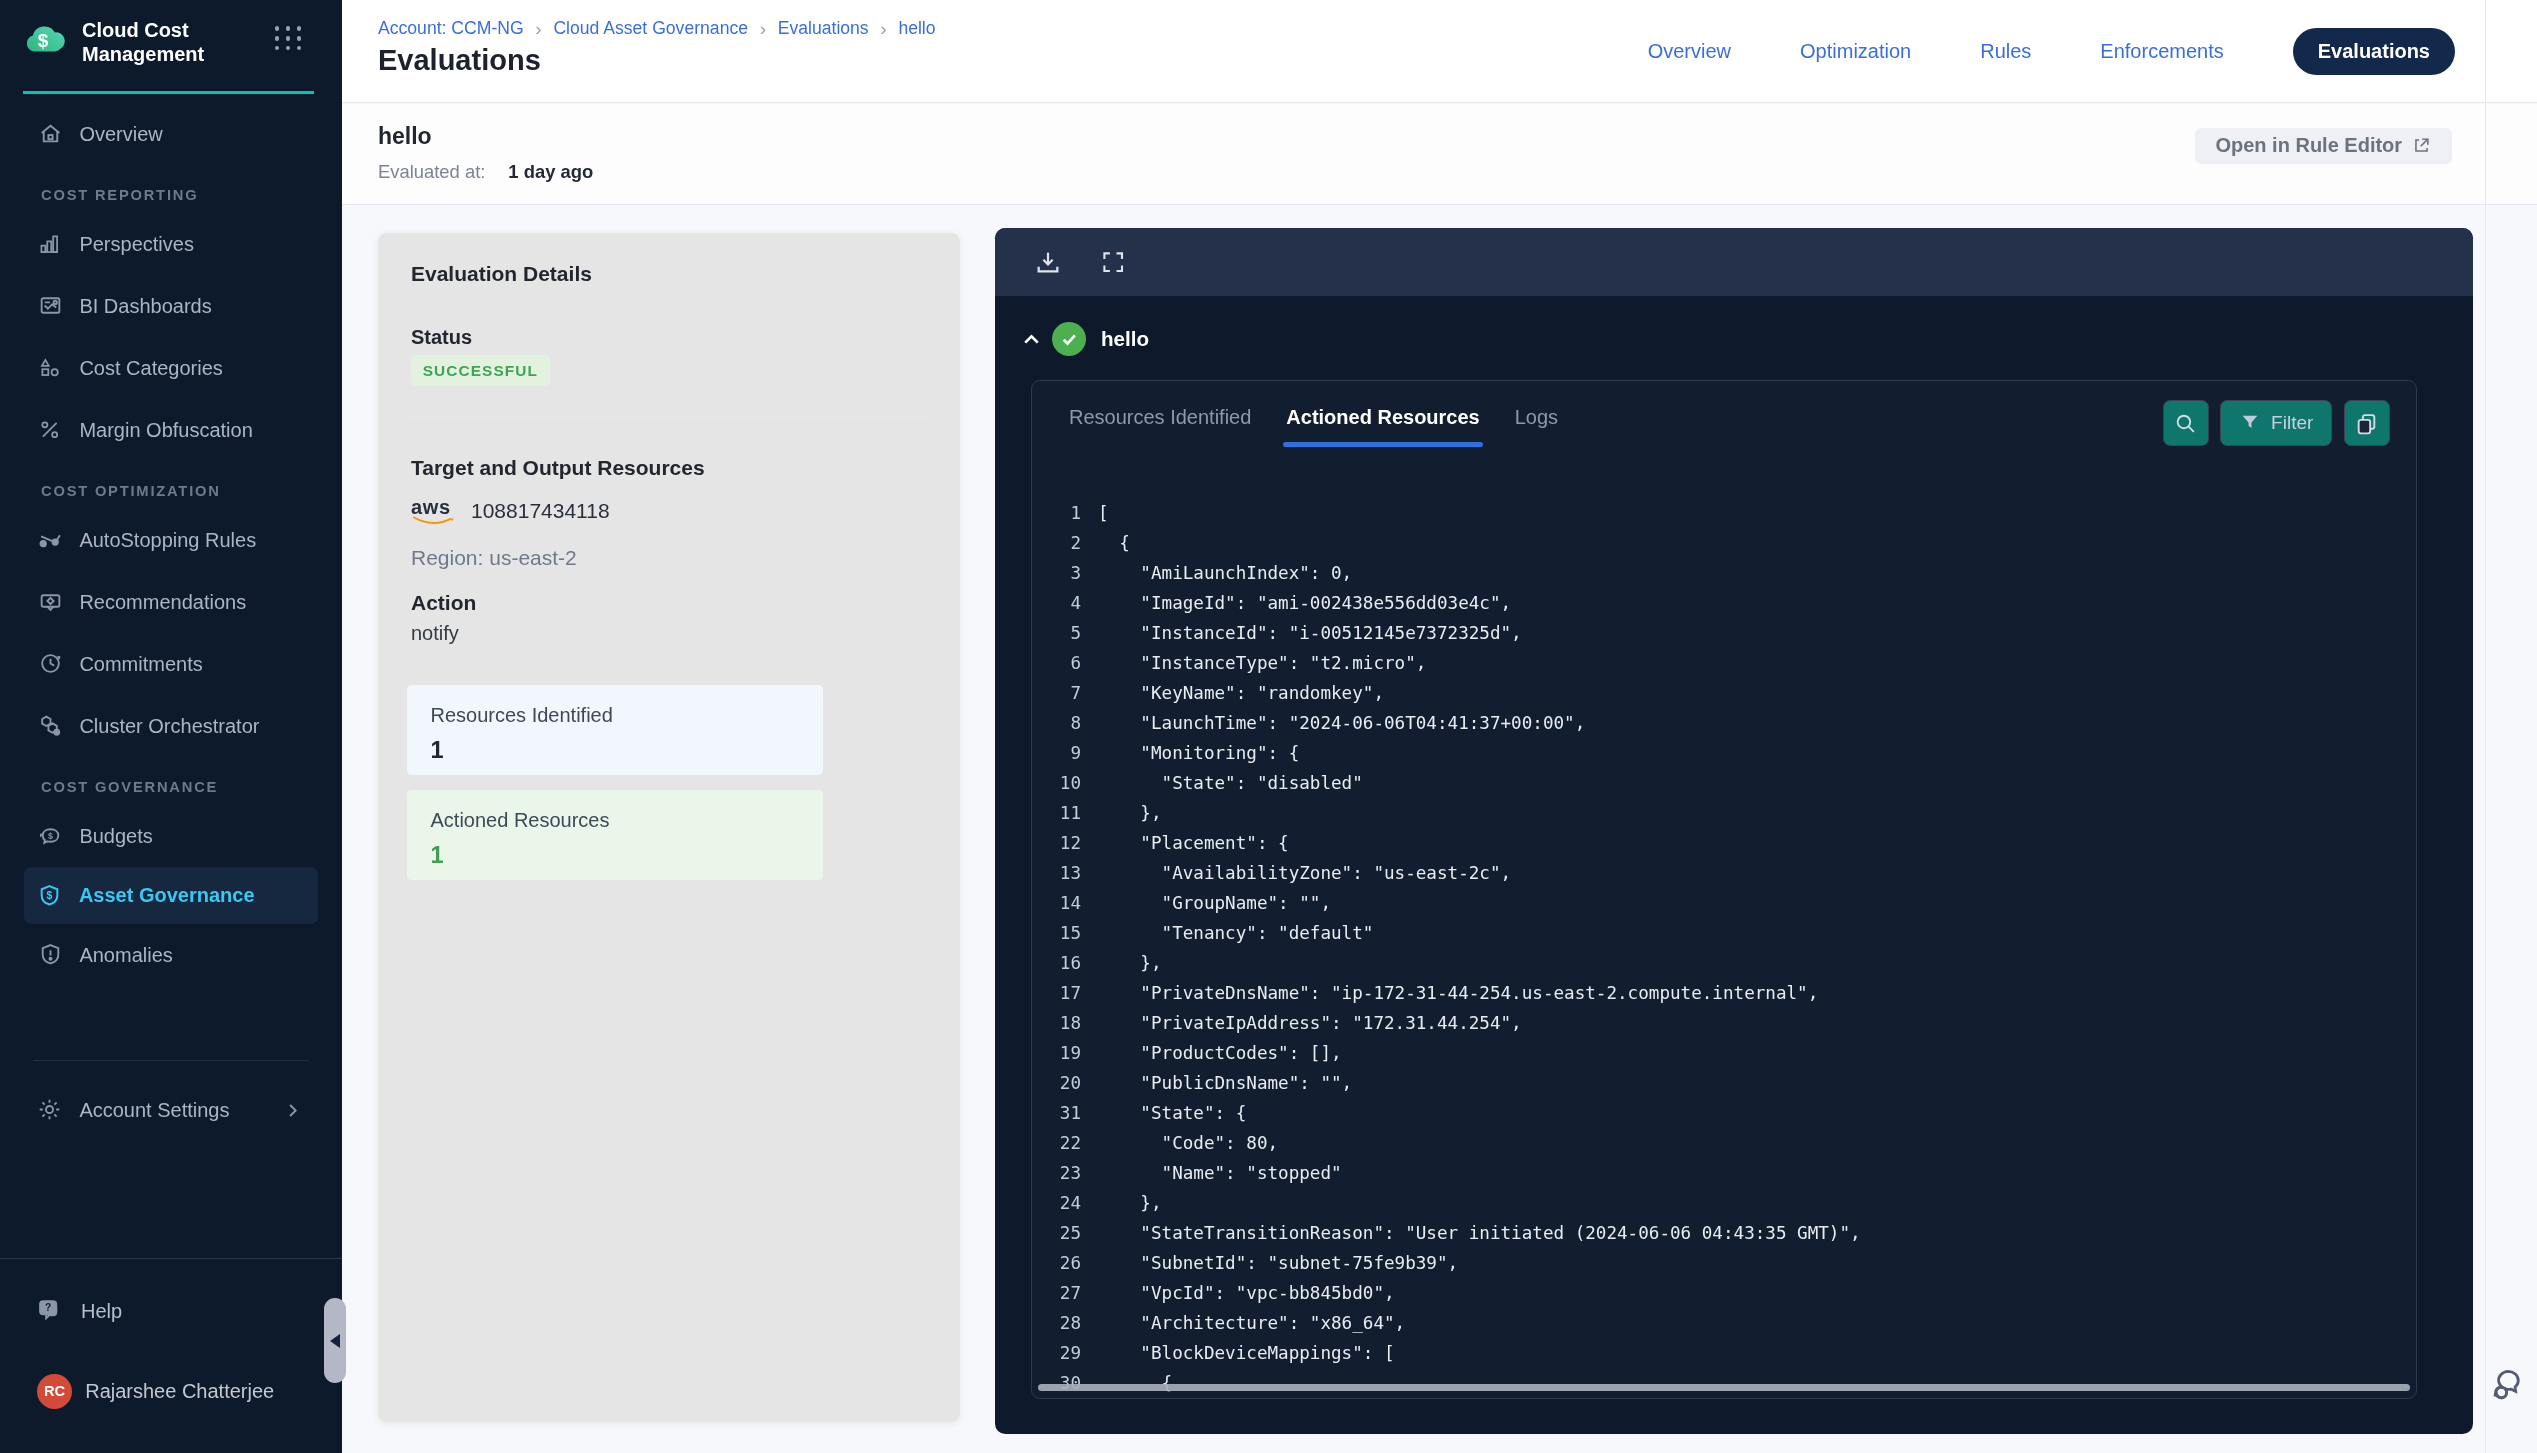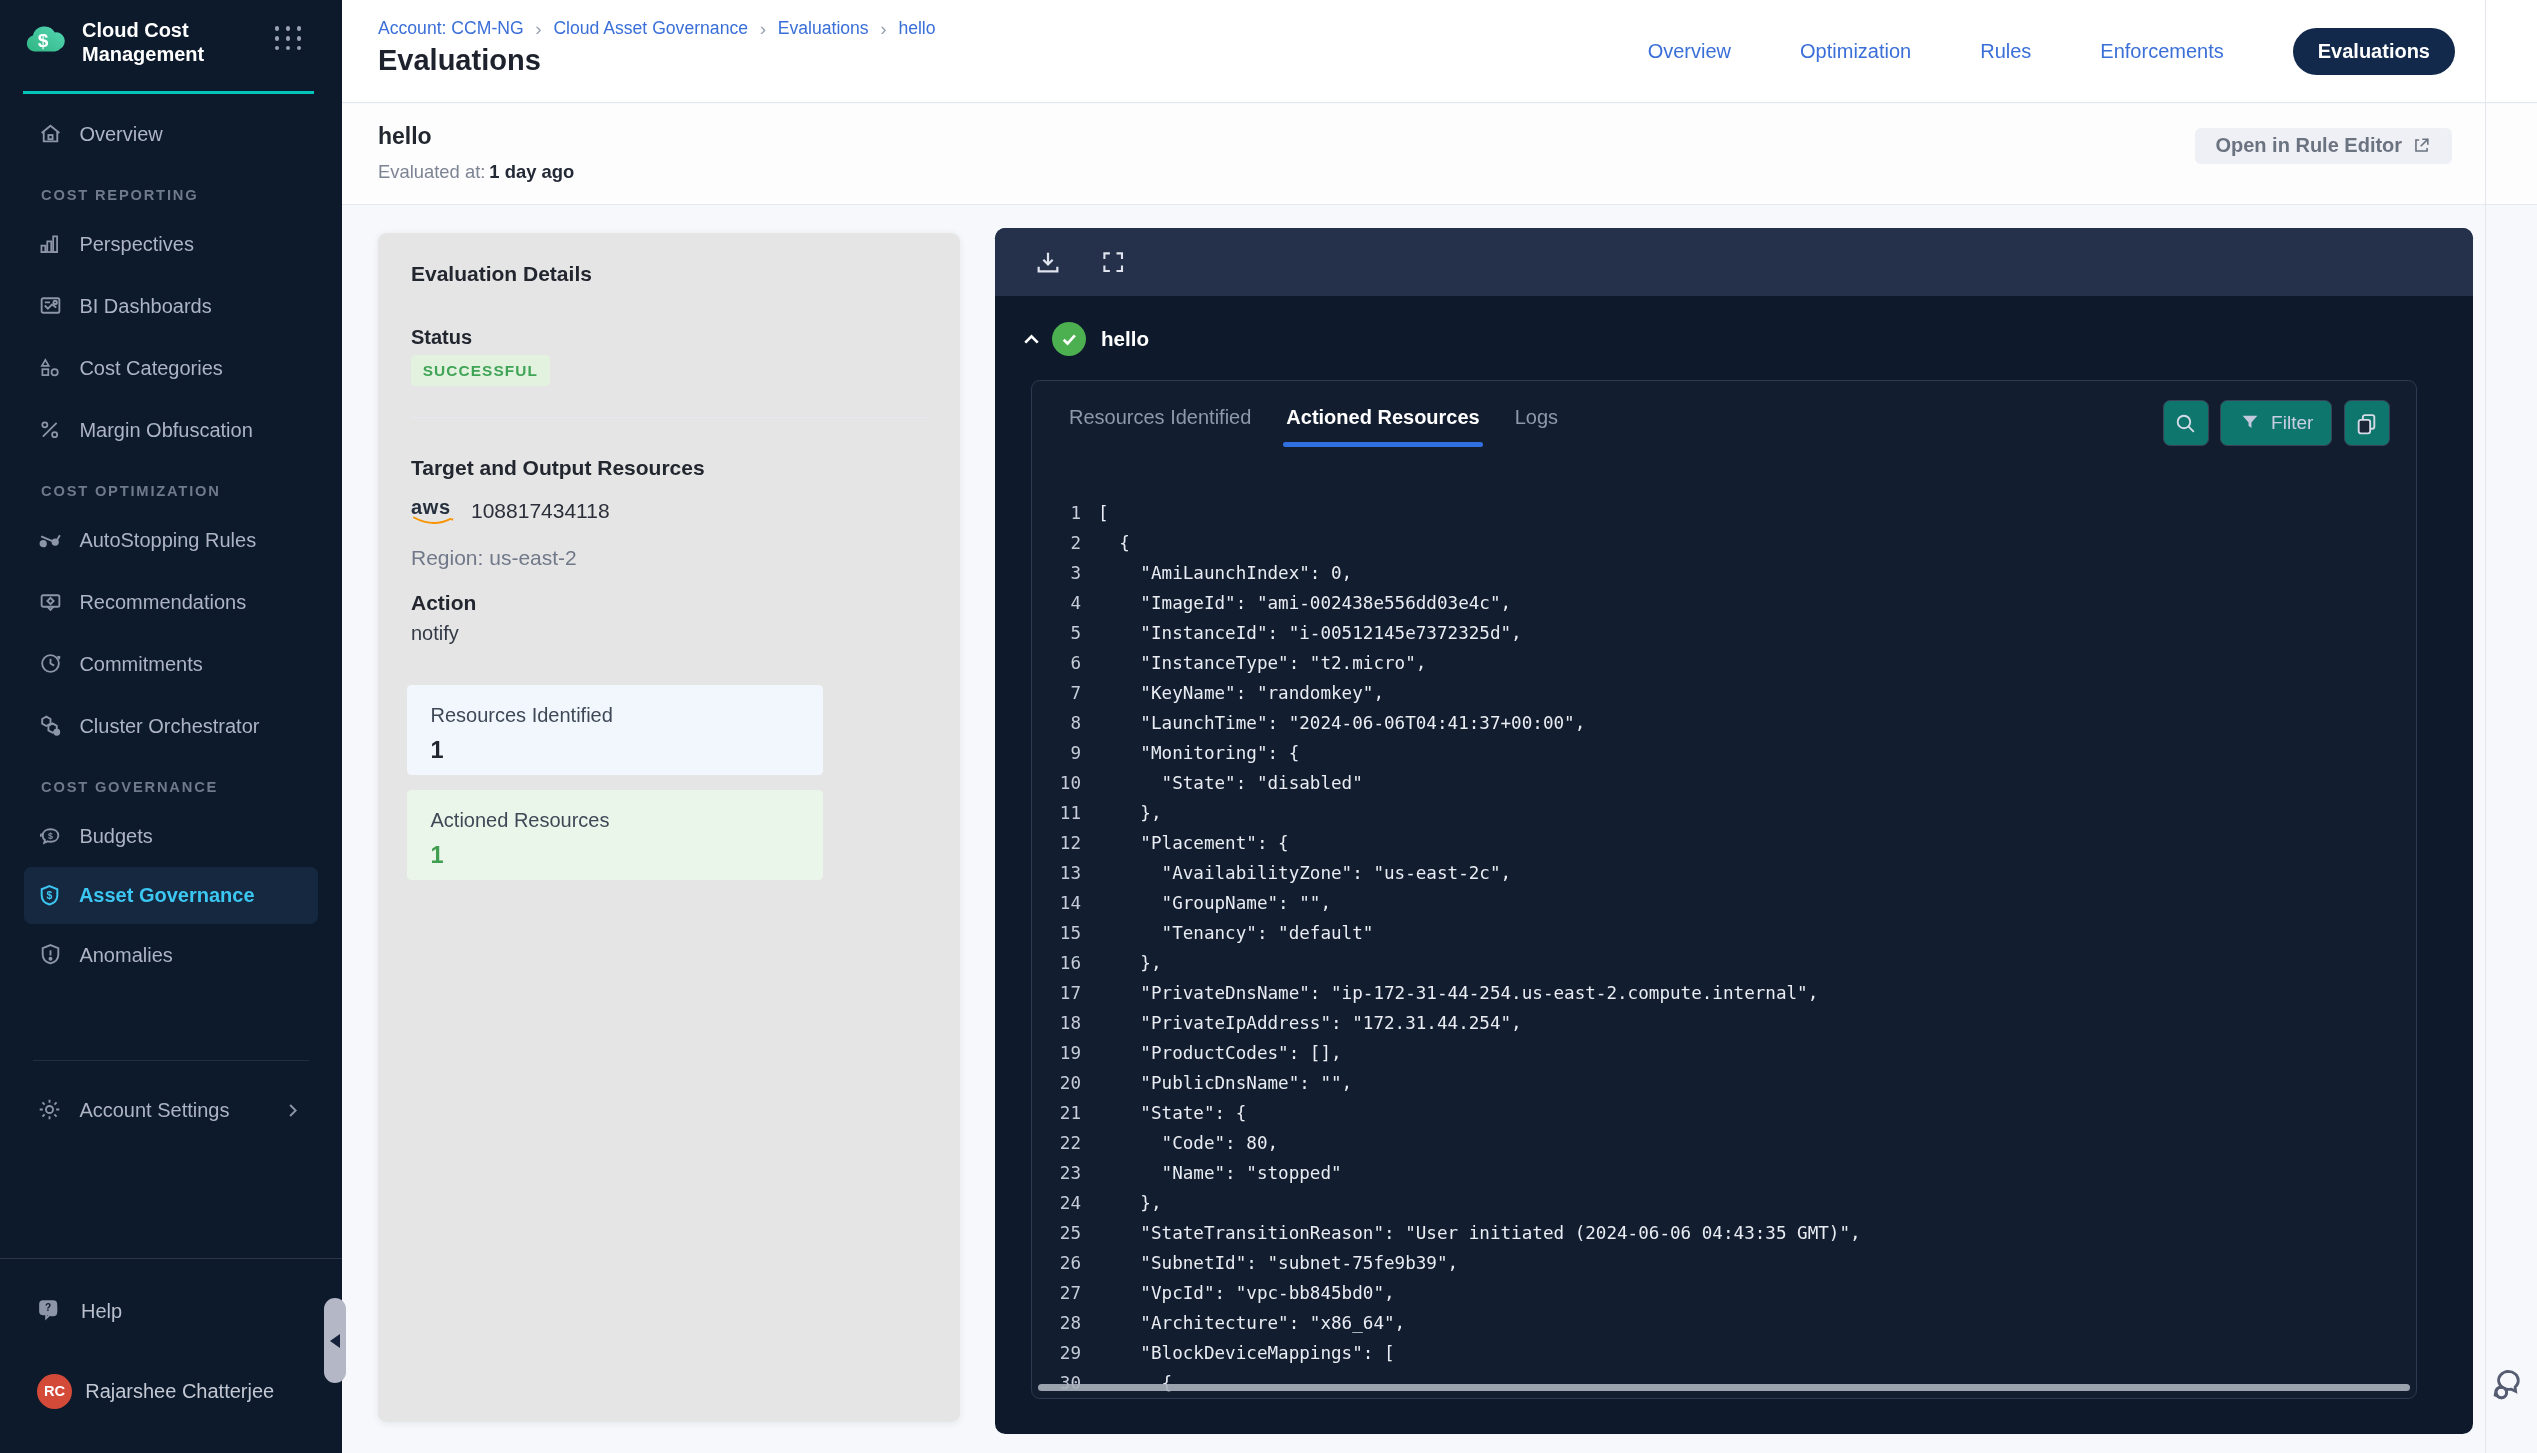--- a/index.html
+++ b/index.html
@@ -66,21 +66,21 @@
     align-items:center; gap:69px; }
   .topnav .nav-link { font-size:20px; color:#3a6fd8; cursor:pointer; }
   .nav-pill { background:#12294c; color:#fff; font-size:20px; font-weight:bold;
     padding:11.7px 25px; border-radius:734px; cursor:pointer; }
 
   .subbar { position:absolute; left:342px; top:104px; width:2195px; height:101px;
     background:#fdfdfe; border-bottom:0.7px solid #e5e8ee; z-index:2; }
   .eval-name { position:absolute; left:36px; top:19px; font-size:23px; font-weight:bold;
     color:#22262f; }
   .eval-at { position:absolute; left:36px; top:57px; font-size:18.4px; color:#7c8493; }
-  .eval-at b { color:#242936; margin-left:4px; }
+  .eval-at b { color:#242936; margin-left:23px; }
   .rule-editor-btn { position:absolute; right:85px; top:23.5px; height:36px;
     background:#eef0f5; border:none; border-radius:5.9px; padding:0 20.6px; display:flex;
     align-items:center; gap:10.3px; font-size:20px; font-weight:bold; color:#6b7280;
     cursor:pointer; font-family:inherit; }
 
   .vline { position:absolute; left:2485px; top:0; width:0.7px; height:1454px;
     background:#e3e6ec; z-index:4; }
   .chat-fab { position:absolute; left:2492px; top:1367px; width:38px; height:35px;
     color:#565d72; cursor:pointer; z-index:5; }
 
@@ -554,21 +554,21 @@
           </div>
           <div class="code-line">
             <span class="ln">19</span>
             <span class="ct">    "ProductCodes": [],</span>
           </div>
           <div class="code-line">
             <span class="ln">20</span>
             <span class="ct">    "PublicDnsName": "",</span>
           </div>
           <div class="code-line">
-            <span class="ln">21</span>
+            <span class="ln">31</span>
             <span class="ct">    "State": {</span>
           </div>
           <div class="code-line">
             <span class="ln">22</span>
             <span class="ct">      "Code": 80,</span>
           </div>
           <div class="code-line">
             <span class="ln">23</span>
             <span class="ct">      "Name": "stopped"</span>
           </div>

